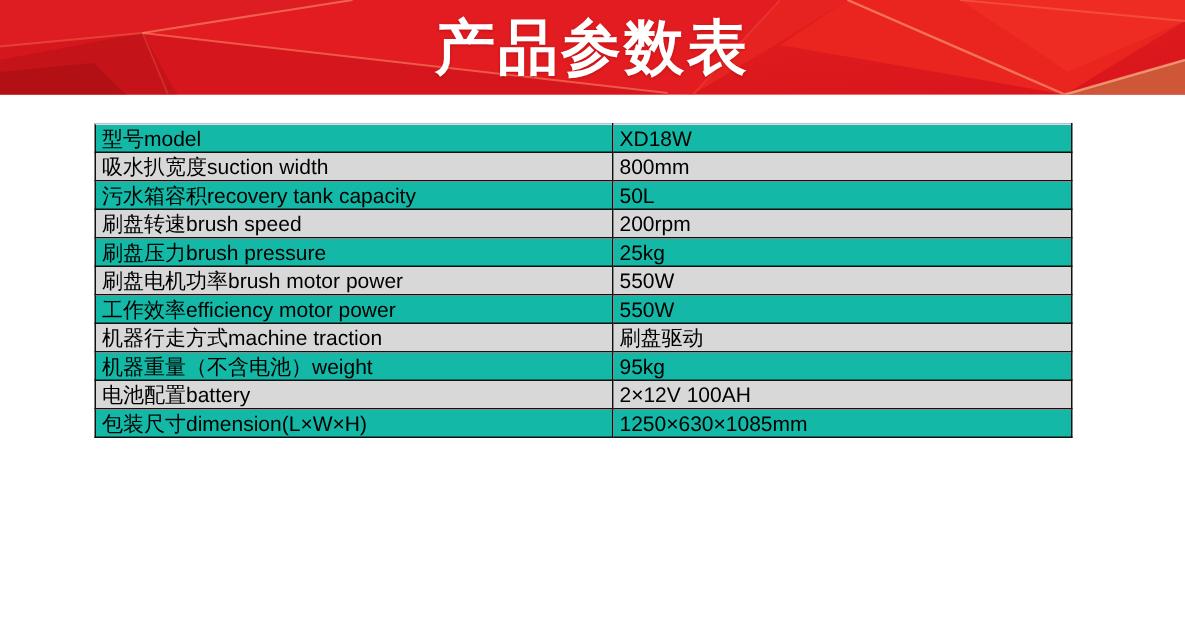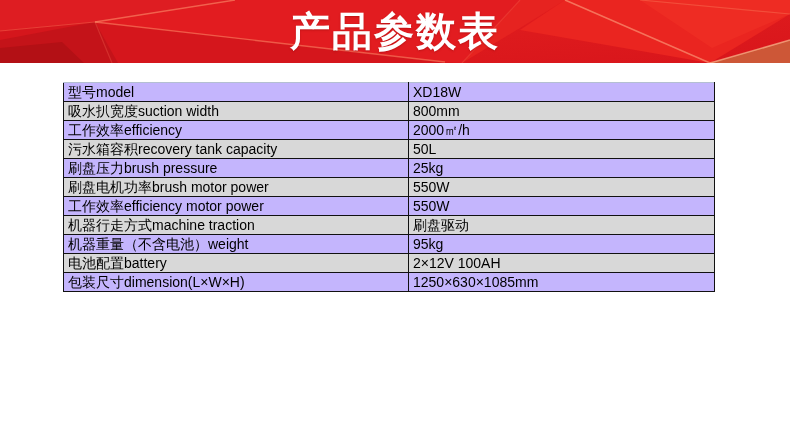--- a/index.html
+++ b/index.html
@@ -48,21 +48,21 @@
   }
   table.spec col.c-label { width: 345px; }
   table.spec col.c-value { width: 306px; }
   table.spec td {
     border: 1px solid #111111;
     height: 18px;
     padding: 0 0 0 4px;
     line-height: 18px;
     white-space: nowrap;
     overflow: hidden;
-    background: #c4b5fd;
+    background: #14b8a6;
   }
   table.spec tr:nth-child(even) td { background: #d8d8d8; }
   table.spec tr:first-child td { border-top: 1px solid #b4bfd2; }
 </style>
 </head>
 <body>
 
 <div id="stage">
 
   <div class="banner">
@@ -107,26 +107,26 @@
     <tbody>
       <tr>
         <td>型号model</td>
         <td>XD18W</td>
       </tr>
       <tr>
         <td>吸水扒宽度suction width</td>
         <td>800mm</td>
       </tr>
       <tr>
-        <td>工作效率efficiency</td>
-        <td>2000㎡/h</td>
+        <td>污水箱容积recovery tank capacity</td>
+        <td>50L</td>
       </tr>
       <tr>
-        <td>污水箱容积recovery tank capacity</td>
-        <td>50L</td>
+        <td>刷盘转速brush speed</td>
+        <td>200rpm</td>
       </tr>
       <tr>
         <td>刷盘压力brush pressure</td>
         <td>25kg</td>
       </tr>
       <tr>
         <td>刷盘电机功率brush motor power</td>
         <td>550W</td>
       </tr>
       <tr>

